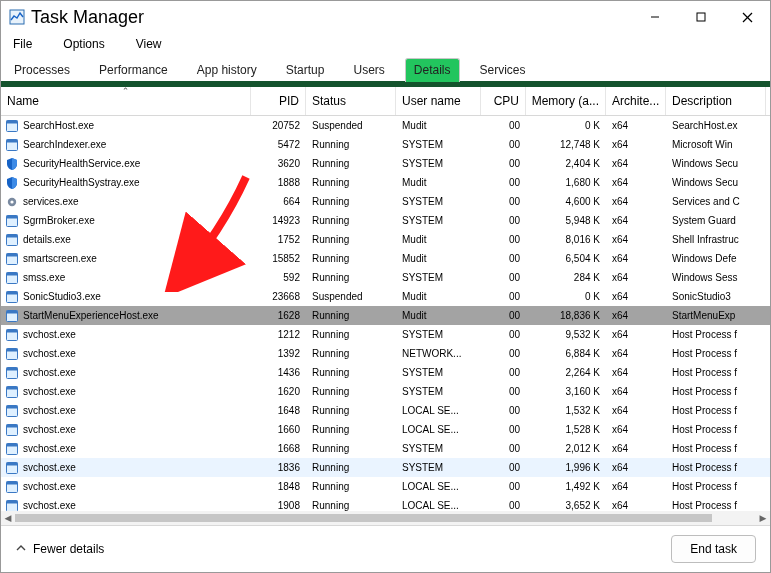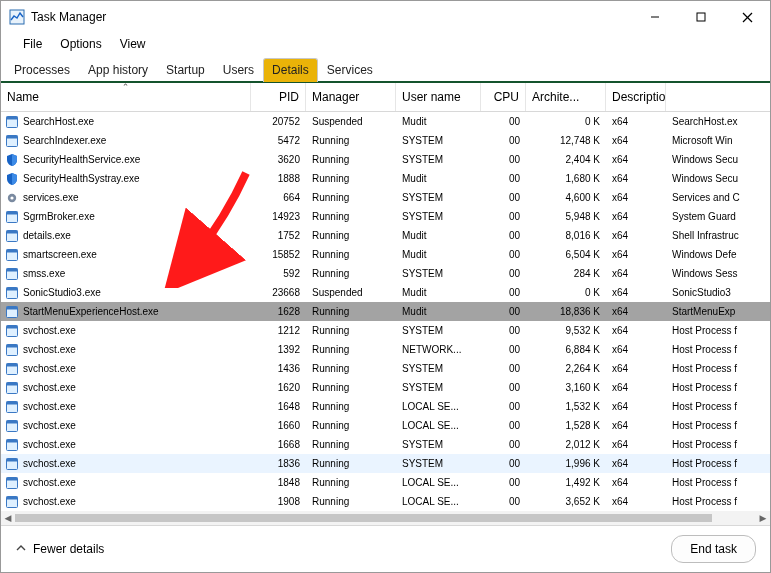--- a/index.html
+++ b/index.html
@@ -1,43 +1,43 @@
 <!DOCTYPE html>
 <html><head>
 <meta charset="utf-8">
 <style>
   html,body{margin:0;padding:0;font-family:"Segoe UI",Arial,sans-serif;font-size:12px;color:#000;background:#fff}
   .window{width:771px;height:573px;border:1px solid #999;box-sizing:border-box;position:relative;display:flex;flex-direction:column;overflow:hidden}
   .titlebar{height:32px;display:flex;align-items:center;padding:0 0 0 8px}
   .titlebar .app-icon{width:16px;height:16px;margin-right:6px;display:inline-flex;align-items:center;justify-content:center}
-  .titlebar .title{font-size:12px}
+  .titlebar .title{font-size:18px}
   .win-controls{margin-left:auto;display:flex}
   .win-btn{width:46px;height:32px;display:flex;align-items:center;justify-content:center}
-  .menubar{height:22px;display:flex;align-items:center;padding:0 14px;gap:2px}
+  .menubar{height:22px;display:flex;align-items:center;padding:0 4px;gap:15px}
   .menubar .menu-item{padding:2px 8px;cursor:default}
-  .tabbar{display:flex;align-items:flex-end;padding:0 4px;border-bottom:2px solid #14532d;gap:0;height:26px}
+  .tabbar{display:flex;align-items:flex-end;padding:0 4px;border-bottom:6px solid #14532d;gap:11px;height:26px}
   .tab{padding:4px 8px 5px;font-size:12px;border:1px solid transparent;border-bottom:none;cursor:default;color:#222;position:relative;top:1px}
-  .tab.active{border-color:#c8c8c8;background:#eab308;border-radius:3px 3px 0 0}
+  .tab.active{border-color:#c8c8c8;background:#22c55e;border-radius:3px 3px 0 0}
   .grid-wrap{flex:1;overflow:hidden;position:relative;display:flex;flex-direction:column}
   .grid-header,.row{display:grid;grid-template-columns:250px 55px 90px 85px 45px 80px 60px 100px;align-items:center}
   .grid-header{height:28px;border-bottom:1px solid #d8d8d8;position:relative}
   .grid-header .hcell{padding:0 6px;font-size:12px;white-space:nowrap;overflow:hidden;text-overflow:ellipsis;border-right:1px solid #e6e6e6;height:100%;display:flex;align-items:center;position:relative}
   .hcell.num{justify-content:flex-end}
   .sort-ind{position:absolute;top:-1px;left:50%;transform:translateX(-50%);font-size:9px;color:#555}
   .rows{flex:1;overflow-y:scroll;overflow-x:auto}
   .row{height:19px;font-size:10px;white-space:nowrap}
   .row .cell{padding:0 6px;overflow:hidden;text-overflow:ellipsis}
   .row .cell.num{text-align:right}
   .row .name-cell{display:flex;align-items:center;gap:4px;padding-left:4px}
   .proc-icon{width:14px;height:14px;flex:0 0 14px;display:inline-flex;align-items:center;justify-content:center}
   .row.selected{background:#a3a3a3}
   .row.hover{background:#eaf4ff}
   .footer{height:46px;border-top:1px solid #d8d8d8;display:flex;align-items:center;padding:0 14px;gap:10px}
   .fewer{display:flex;align-items:flex-start;gap:6px;cursor:default}
-  .end-btn{margin-left:auto;border:1px solid #bdbdbd;border-radius:12px;padding:6px 18px;background:#fdfdfd;cursor:default;font-size:12px}
+  .end-btn{margin-left:auto;border:1px solid #bdbdbd;border-radius:4px;padding:6px 18px;background:#fdfdfd;cursor:default;font-size:12px}
   .arrow-annot{position:absolute;pointer-events:none}
   .hscroll{height:14px;background:#f3f3f3;display:flex;align-items:center;padding:0 14px;position:relative}
   .hscroll .thumb{height:8px;background:#c6c6c6;border-radius:0;width:94%}
   .hscroll .arr{position:absolute;top:0;height:14px;width:14px;display:flex;align-items:center;justify-content:center;color:#666;font-size:9px}
   .hscroll .arr.l{left:0}.hscroll .arr.r{right:0}
   svg{display:block}
 </style>
 </head>
 <body>
 
@@ -72,34 +72,36 @@
   </div>
 
   <div class="menubar">
     <div class="menu-item">File</div>
     <div class="menu-item">Options</div>
     <div class="menu-item">View</div>
   </div>
 
   <div class="tabbar">
     <div class="tab">Processes</div>
+    <div class="tab">Performance</div>
     <div class="tab">App history</div>
     <div class="tab">Startup</div>
     <div class="tab">Users</div>
     <div class="tab active">Details</div>
     <div class="tab">Services</div>
   </div>
 
   <div class="grid-wrap">
     <div class="grid-header" id="grid-header">
         <div class="hcell">Name<span class="sort-ind">⌃</span></div>
         <div class="hcell num">PID</div>
-        <div class="hcell">Manager</div>
+        <div class="hcell">Status</div>
         <div class="hcell">User name</div>
         <div class="hcell num">CPU</div>
+        <div class="hcell num">Memory (a...</div>
         <div class="hcell">Archite...</div>
         <div class="hcell">Description</div>
       </div>
     <div class="rows" id="grid-body">
         <div class="row">
           <div class="cell name-cell">
             <span class="proc-icon">
               <svg width="14" height="14" viewBox="0 0 14 14">
                 <rect x="1.5" y="1.5" width="11" height="11" rx="1" fill="#dff0ff" stroke="#3a78c4"></rect>
                 <rect x="1.5" y="1.5" width="11" height="3" fill="#3a78c4"></rect>

